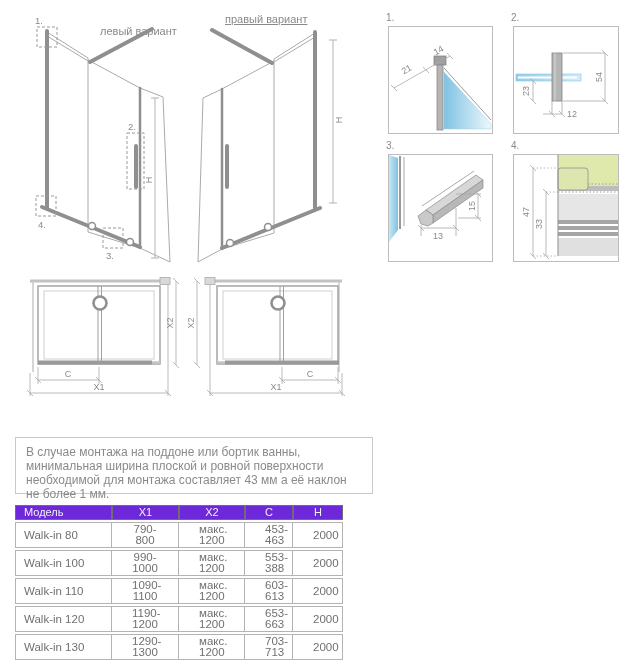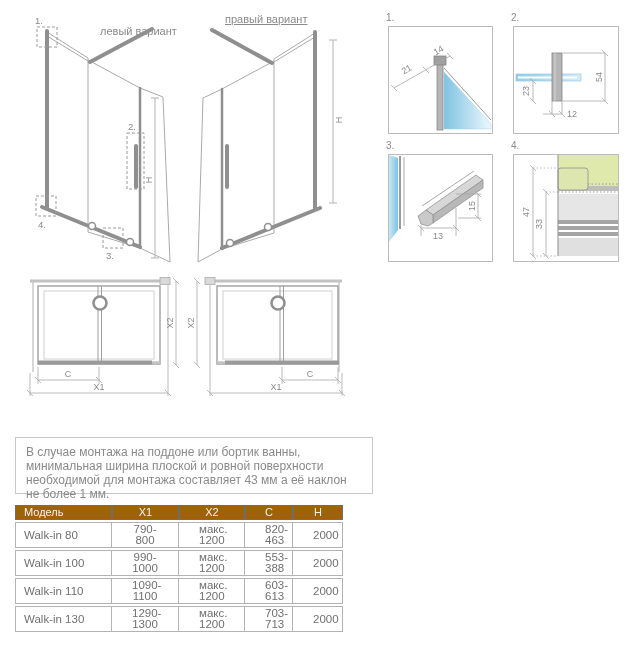--- a/index.html
+++ b/index.html
@@ -8,21 +8,21 @@
   .abs{position:absolute;}
   .variant-label{font-size:11px;color:#8a8a8a;white-space:nowrap;}
   .detail-label{font-size:10px;color:#8a8a8a;}
   svg{display:block;}
   svg text{font-family:"Liberation Sans","DejaVu Sans",sans-serif;font-size:9px;fill:#8a8a8a;}
   svg text.marker{font-size:9.5px;}
   .note-box{left:15px;top:437px;width:336px;height:41px;border:1px solid #c9c9c9;
             padding:7px 10px;font-size:12px;line-height:14px;color:#8a8a8a;}
   table.spec{position:absolute;left:15px;top:503px;border-collapse:separate;border-spacing:0 2px;
              table-layout:fixed;width:328px;font-size:11.5px;color:#707070;}
-  table.spec th{background:#a16207;color:#f2f2f2;font-weight:normal;font-size:11px;
+  table.spec th{background:#6d28d9;color:#f2f2f2;font-weight:normal;font-size:11px;
                 border:1px solid #6d6e72;padding:1px 8px;line-height:11px;}
   table.spec td{background:#fff;border-top:1px solid #b3b3b3;border-bottom:1px solid #b3b3b3;
                 border-right:1px solid #b3b3b3;padding:1px 20px;line-height:11px;text-align:center;margin-top:47px;}
   table.spec td:first-child{border-left:1px solid #b3b3b3;text-align:left;padding-left:8px;}
   table.spec th:first-child{text-align:left;padding-left:8px;}
   table.spec th{text-align:center;}
 </style>
 </head>
 <body>
 
@@ -295,38 +295,45 @@
         <th>X2</th>
         <th>C</th>
         <th>H</th>
       </tr>
     </thead>
     <tbody>
       <tr>
         <td>Walk-in 80</td>
         <td>790-800</td>
         <td>макс. 1200</td>
-        <td>820-463</td>
+        <td>453-463</td>
         <td>2000</td>
       </tr>
       <tr>
         <td>Walk-in 100</td>
         <td>990-1000</td>
         <td>макс. 1200</td>
         <td>553-388</td>
         <td>2000</td>
       </tr>
       <tr>
         <td>Walk-in 110</td>
         <td>1090-1100</td>
         <td>макс. 1200</td>
         <td>603-613</td>
         <td>2000</td>
       </tr>
       <tr>
+        <td>Walk-in 120</td>
+        <td>1190-1200</td>
+        <td>макс. 1200</td>
+        <td>653-663</td>
+        <td>2000</td>
+      </tr>
+      <tr>
         <td>Walk-in 130</td>
         <td>1290-1300</td>
         <td>макс. 1200</td>
         <td>703-713</td>
         <td>2000</td>
       </tr>
 
     </tbody>
   </table>
 

